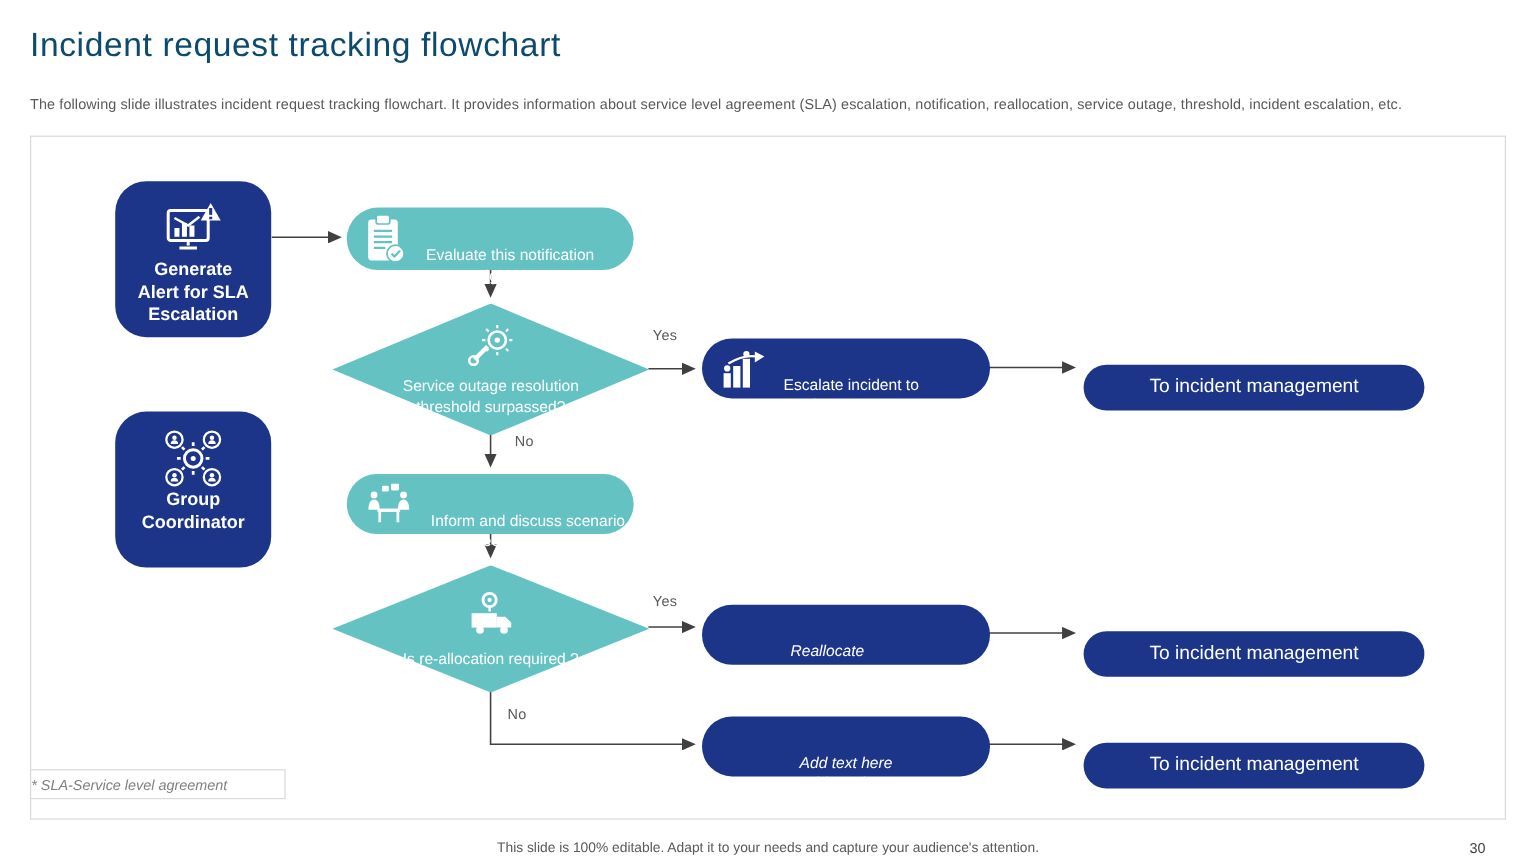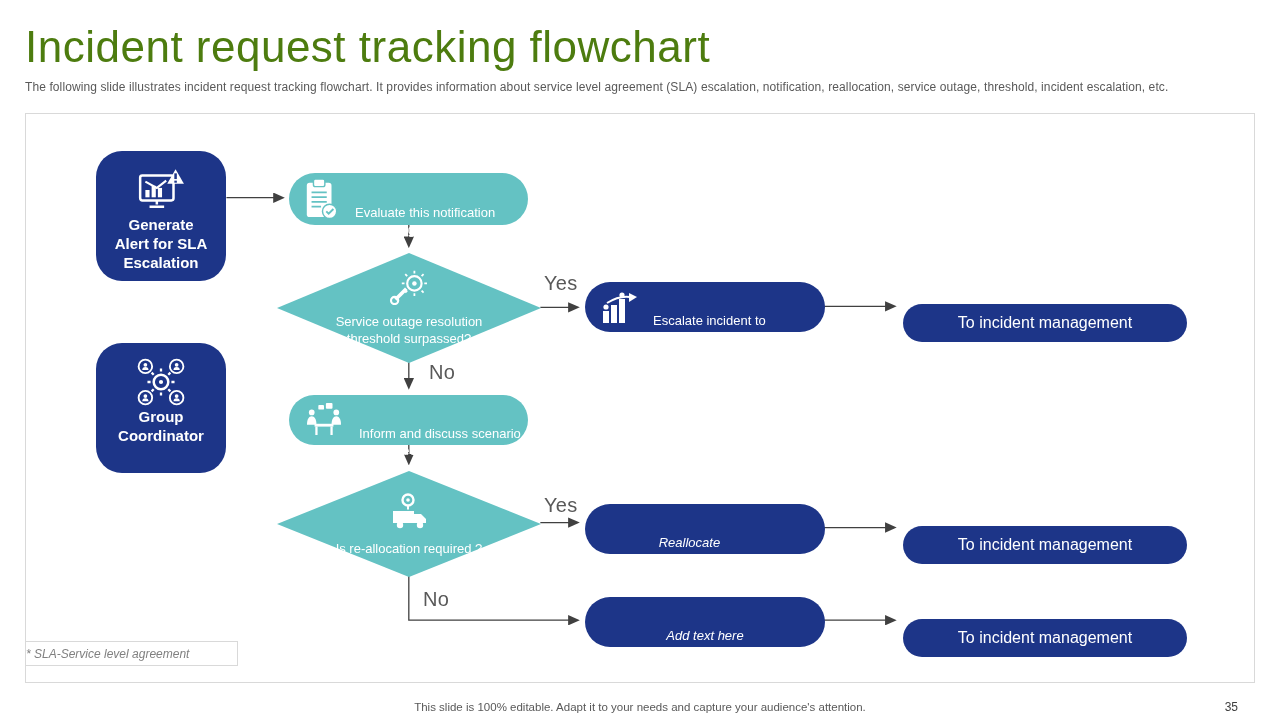--- a/index.html
+++ b/index.html
@@ -4,21 +4,21 @@
 <style>
   * { margin: 0; padding: 0; box-sizing: border-box; }
   html, body { background: #eee; }
   body { font-family: "Liberation Sans", sans-serif; }
   .slide {
     position: relative; width: 1280px; height: 720px;
     background: #ffffff; overflow: hidden;
   }
   .title {
     position: absolute; left: 25px; top: 22px;
-    font-size: 44px; font-weight: 400; color: #4d7c0f; letter-spacing: 0.5px;
+    font-size: 28px; font-weight: 400; color: #0c4a6e; letter-spacing: 0.5px;
   }
   .subtitle {
     position: absolute; left: 25px; top: 80px; width: 1180px;
     font-size: 12px; color: var(--gray-text); letter-spacing: 0.1px;
   }
   .canvas {
     position: absolute; left: 25px; top: 113px; width: 1230px; height: 570px;
     border: 1px solid var(--border); background: #fff;
   }
   .arrows { position: absolute; left: 0; top: 0; width: 100%; height: 100%; pointer-events: none; }
@@ -53,21 +53,21 @@
     clip-path: polygon(50% 0, 100% 50%, 50% 100%, 0 50%);
   }
   .diamond .inner {
     position: absolute; left: 0; top: 0; width: 100%; height: 100%;
     display: flex; flex-direction: column; align-items: center; justify-content: center;
     color: #fff; text-align: right; font-size: 13px; line-height: 17px;
   }
   .diamond .icon { margin-bottom: 4px; }
 
   .yn-label {
-    position: absolute; font-size: 20px; color: var(--gray-text); letter-spacing: 0.3px;
+    position: absolute; font-size: 12px; color: var(--gray-text); letter-spacing: 0.3px;
   }
 
   .footnote-box {
     position: absolute; left: 25px; top: 641px; width: 213px; height: 25px;
     border: 1px solid var(--border); background: #fff;
     display: flex; align-items: center; 
   }
   .footnote-box span { font-size: 12px; font-style: italic; color: #808080; }
 
   .footer {
@@ -279,15 +279,15 @@
       <span>To incident management</span>
     </div>
 
   </div>
 
   <div class="footnote-box">
     <span>* SLA-Service level agreement</span>
   </div>
 
   <div class="footer">This slide is 100% editable. Adapt it to your needs and capture your audience's attention.</div>
-  <div class="page-num">35</div>
+  <div class="page-num">30</div>
 
 </div>
 
 </body></html>

